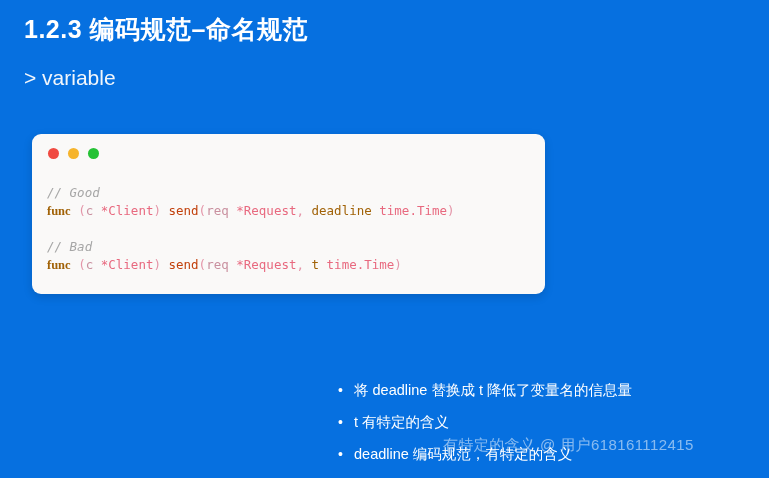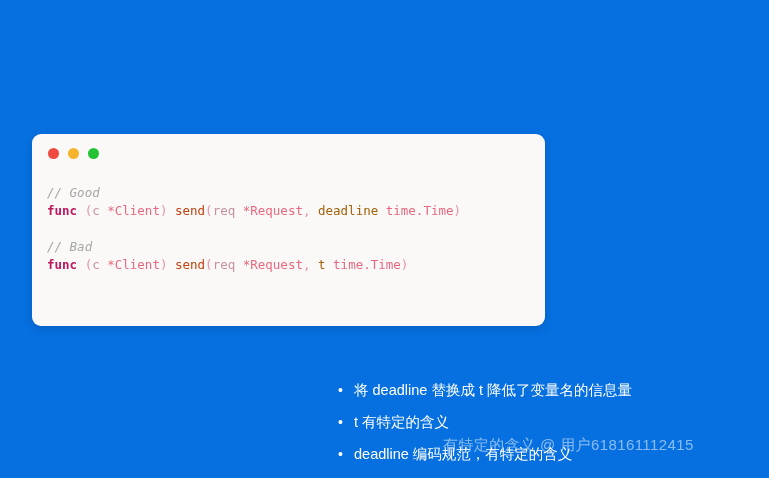--- a/index.html
+++ b/index.html
@@ -36,21 +36,21 @@
     font-size: 21px;
     font-weight: 400;
     color: #f2f6fb;
     white-space: nowrap;
   }
   .code-card {
     position: absolute;
     left: 32px;
     top: 134px;
     width: 513px;
-    height: 192px;
+    height: 160px;
     background: #faf9f8;
     border-radius: 9px;
     box-shadow: 0 3px 10px rgba(0,0,0,0.14);
     overflow: hidden;
   }
   .dots {
     position: absolute;
     left: 16px;
     top: 14px;
     display: flex;
@@ -71,21 +71,21 @@
     top: 50px;
     right: 10px;
     font-family: "DejaVu Sans Mono", "Liberation Mono", monospace;
     font-size: 12.5px;
     line-height: 18px;
     white-space: pre;
   }
   .code-line { white-space: pre; }
   .code-line.blank { height: 18px; }
   .tok-comment { color: #a6a6a6; font-style: italic; }
-  .tok-kw      { color: #be185d; font-weight: bold; }
+  .tok-kw      { color: #a16207; font-weight: bold; font-family: Liberation Serif, serif; }
   .tok-punct   { color: #e495a8; }
   .tok-ident   { color: #c9909f; }
   .tok-type    { color: #e8697f; text-align: right; }
   .tok-param   { color: #a16207; }
   .tok-plain   { color: #c2410c; }
   .bullets {
     position: absolute;
     left: 338px;
     top: 380px;
     width: 420px;
@@ -117,21 +117,23 @@
     white-space: nowrap;
     pointer-events: none;
     letter-spacing: 0.4px;
   }
 </style>
 </head>
 <body>
 
 <div class="slide">
 
+  <div class="page-title">1.2.3 编码规范–命名规范</div>
 
+  <div class="subtitle">&gt; variable</div>
 
   <div class="code-card">
     <div class="dots">
       <span class="dot red"></span>
       <span class="dot yellow"></span>
       <span class="dot green"></span>
     </div>
     <div class="code-body"><div class="code-line"><span class="tok-comment">// Good</span></div><div class="code-line"><span class="tok-kw">func</span><span class="tok-plain"> </span><span class="tok-punct">(</span><span class="tok-ident">c</span><span class="tok-plain"> </span><span class="tok-type">*Client</span><span class="tok-punct">)</span><span class="tok-plain"> </span><span class="tok-plain">send</span><span class="tok-punct">(</span><span class="tok-ident">req</span><span class="tok-plain"> </span><span class="tok-type">*Request</span><span class="tok-punct">,</span><span class="tok-plain"> </span><span class="tok-param">deadline</span><span class="tok-plain"> </span><span class="tok-type">time.Time</span><span class="tok-punct">)</span></div><div class="code-line blank"></div><div class="code-line"><span class="tok-comment">// Bad</span></div><div class="code-line"><span class="tok-kw">func</span><span class="tok-plain"> </span><span class="tok-punct">(</span><span class="tok-ident">c</span><span class="tok-plain"> </span><span class="tok-type">*Client</span><span class="tok-punct">)</span><span class="tok-plain"> </span><span class="tok-plain">send</span><span class="tok-punct">(</span><span class="tok-ident">req</span><span class="tok-plain"> </span><span class="tok-type">*Request</span><span class="tok-punct">,</span><span class="tok-plain"> </span><span class="tok-param">t</span><span class="tok-plain"> </span><span class="tok-type">time.Time</span><span class="tok-punct">)</span></div></div>
   </div>
 

